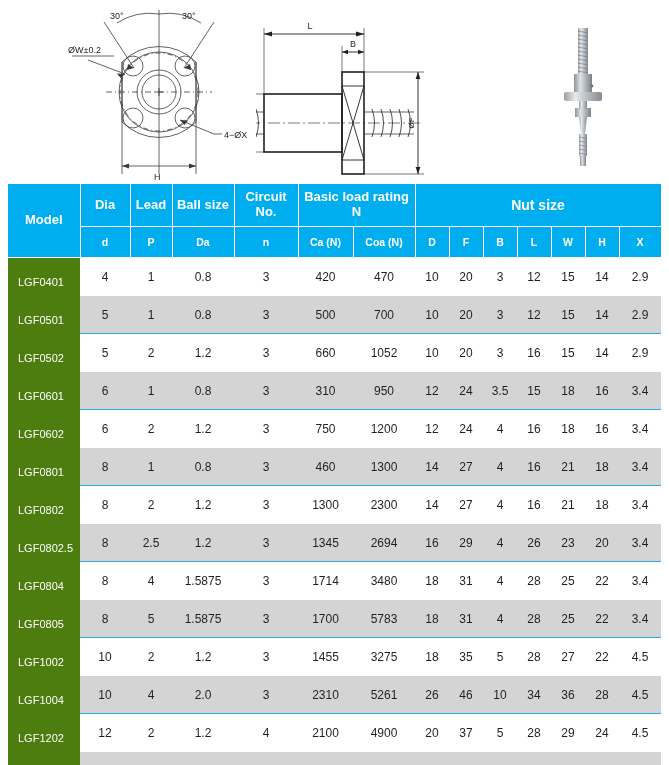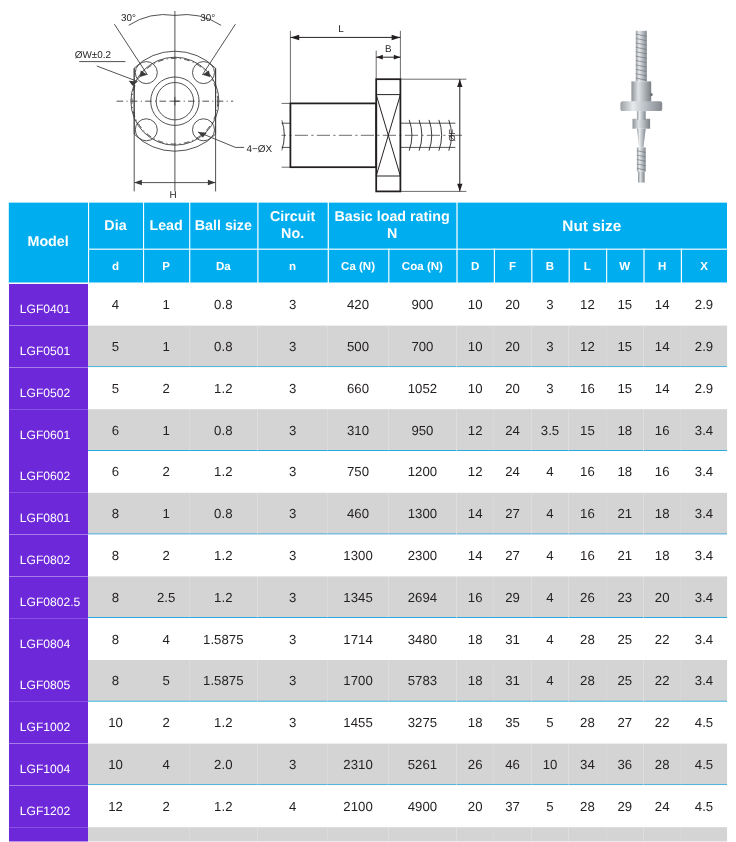--- a/index.html
+++ b/index.html
@@ -64,21 +64,21 @@
   th.nutsize { font-size: 14px; }
 
   
   tbody tr { height: 38px; }
   tbody td {
     color: #231f20;
     font-size: 12px;
     border: none;
   }
   tbody td.model {
-    background: #6d28d9;
+    background: #4d7c0f;
     color: #ffffff;
     font-size: 11px;
     font-weight: normal;
     text-align: left;
     padding-left: 10px;
     position: relative;
   }
   tbody tr.odd td.data { background: #ffffff; }
   tbody tr.even td.data { background: #d4d4d4; }
 
@@ -308,21 +308,21 @@
     <tbody id="tbody">
         <tr class="odd">
           <td class="model">
             <span>LGF0401</span>
           </td>
           <td class="data">4</td>
           <td class="data">1</td>
           <td class="data">0.8</td>
           <td class="data">3</td>
           <td class="data">420</td>
-          <td class="data">900</td>
+          <td class="data">470</td>
           <td class="data">10</td>
           <td class="data">20</td>
           <td class="data">3</td>
           <td class="data">12</td>
           <td class="data">15</td>
           <td class="data">14</td>
           <td class="data">2.9</td>
         </tr>
         <tr class="even">
           <td class="model">

